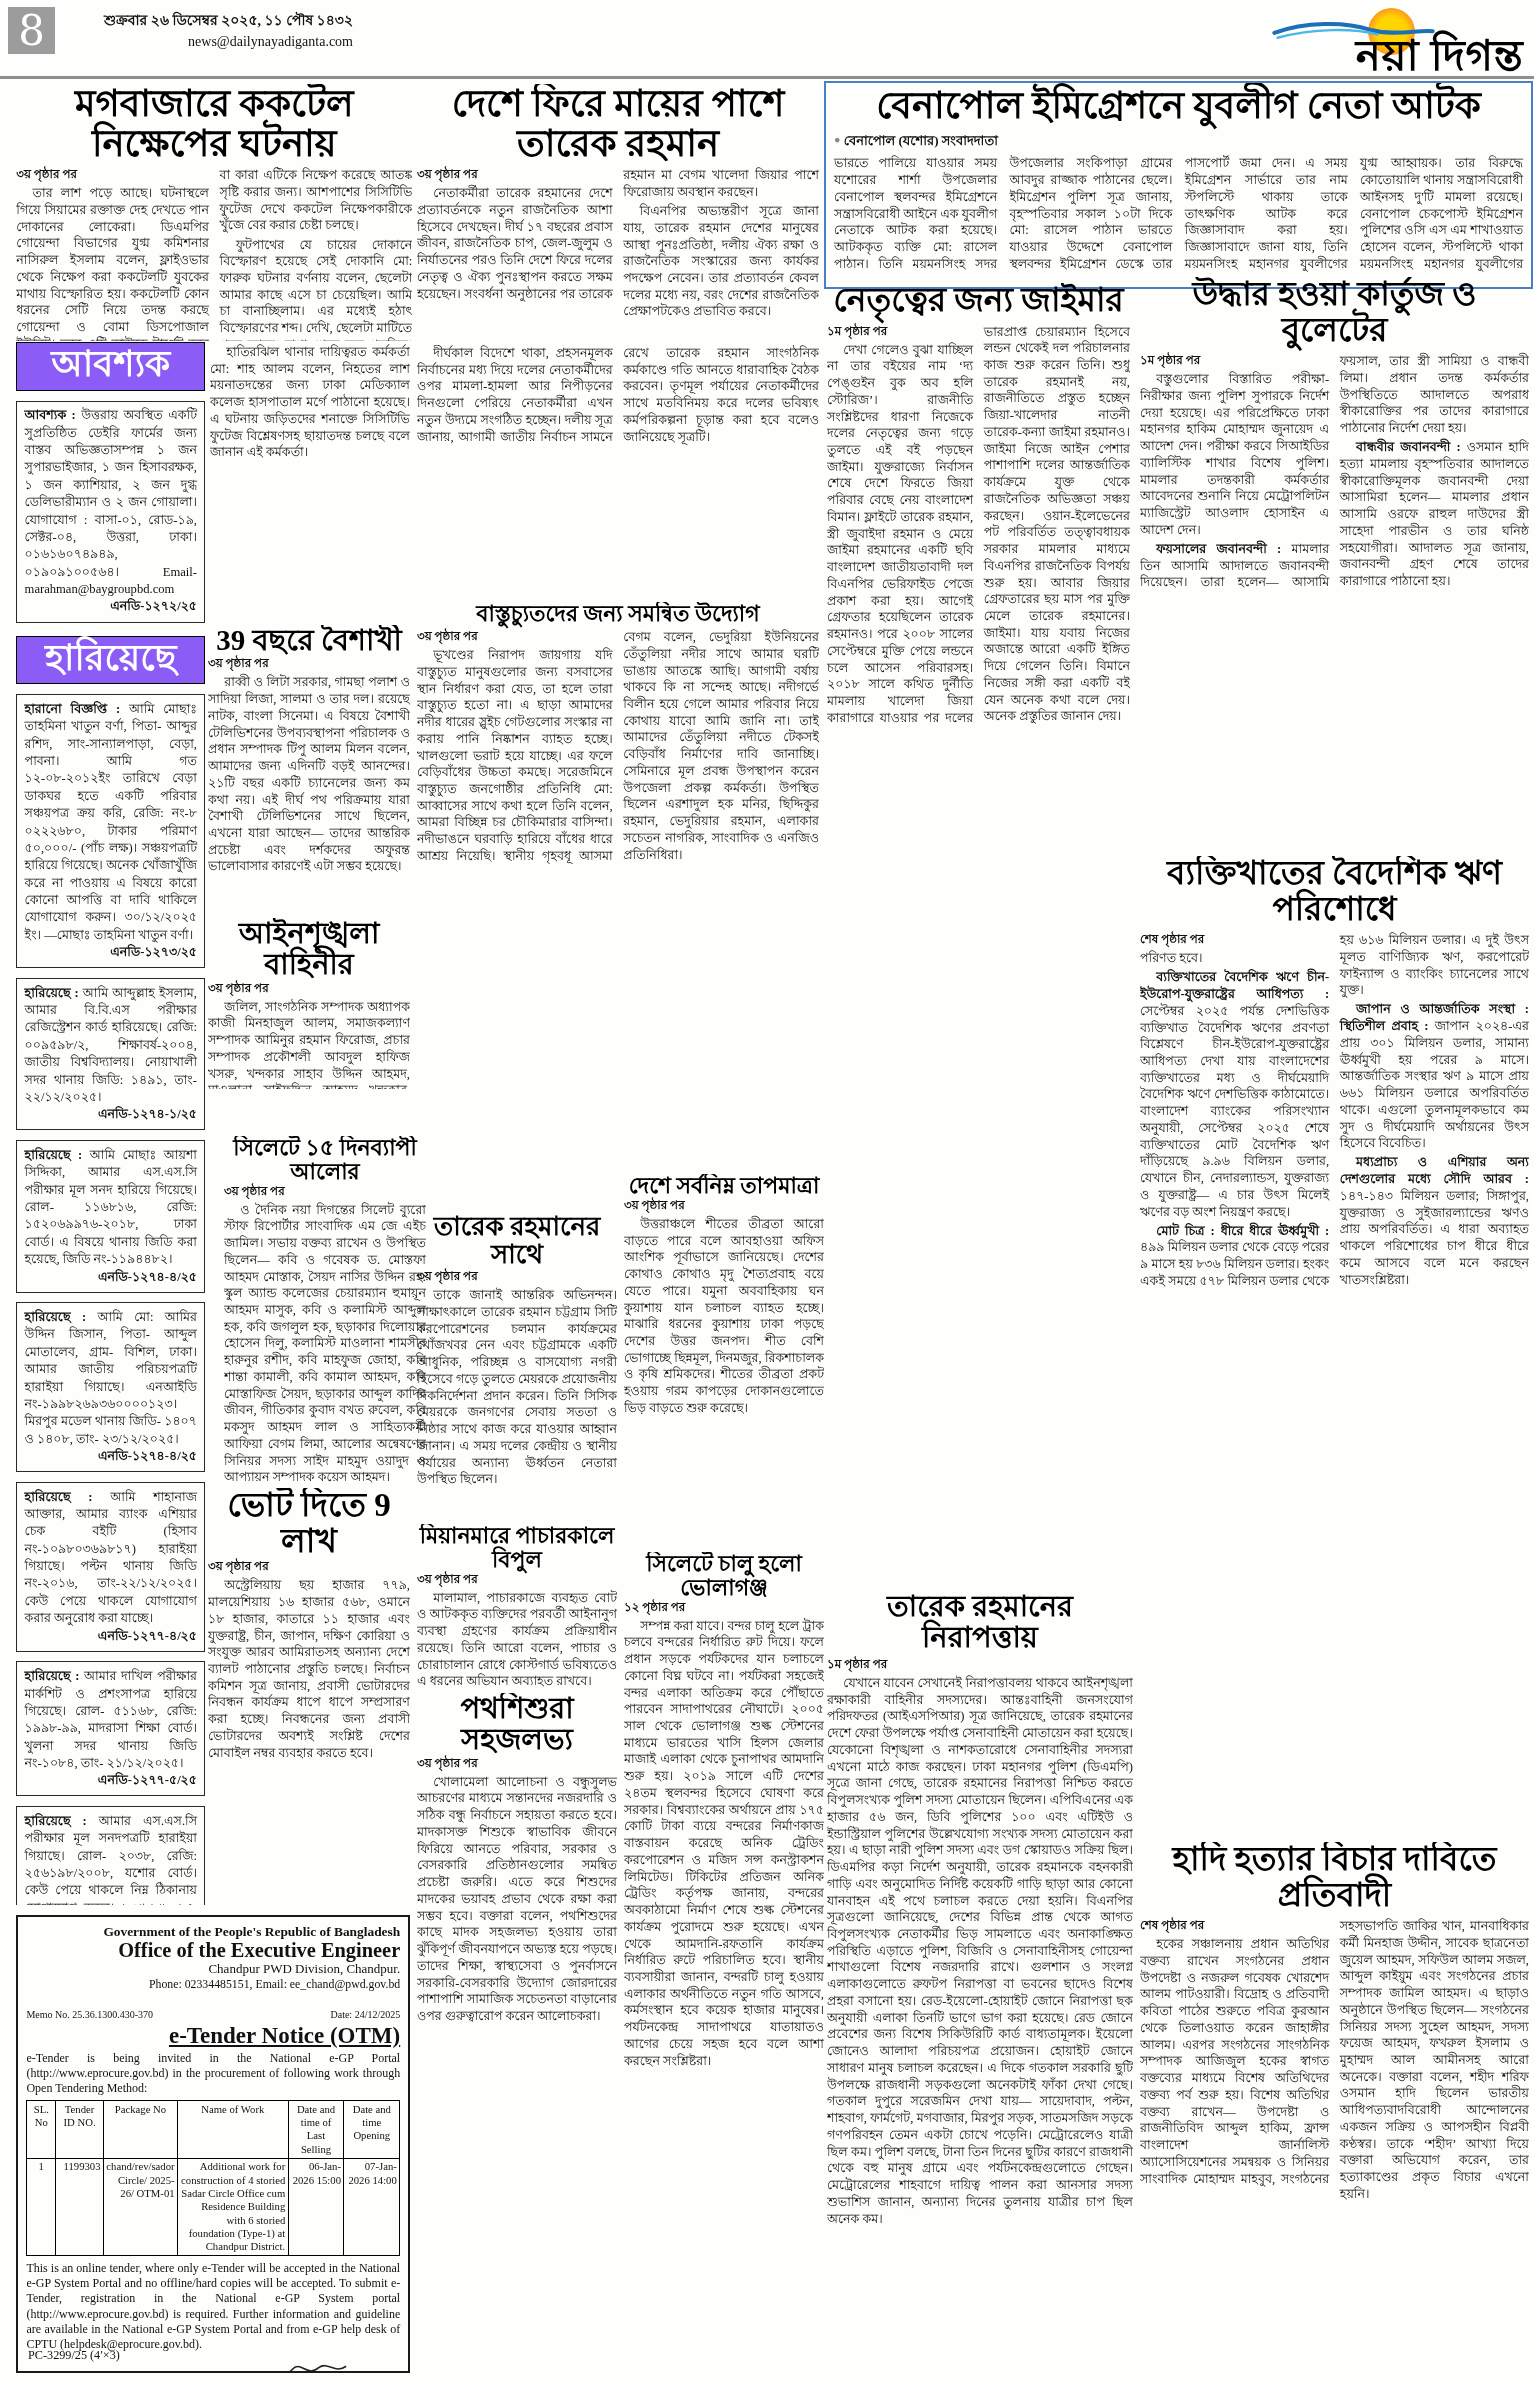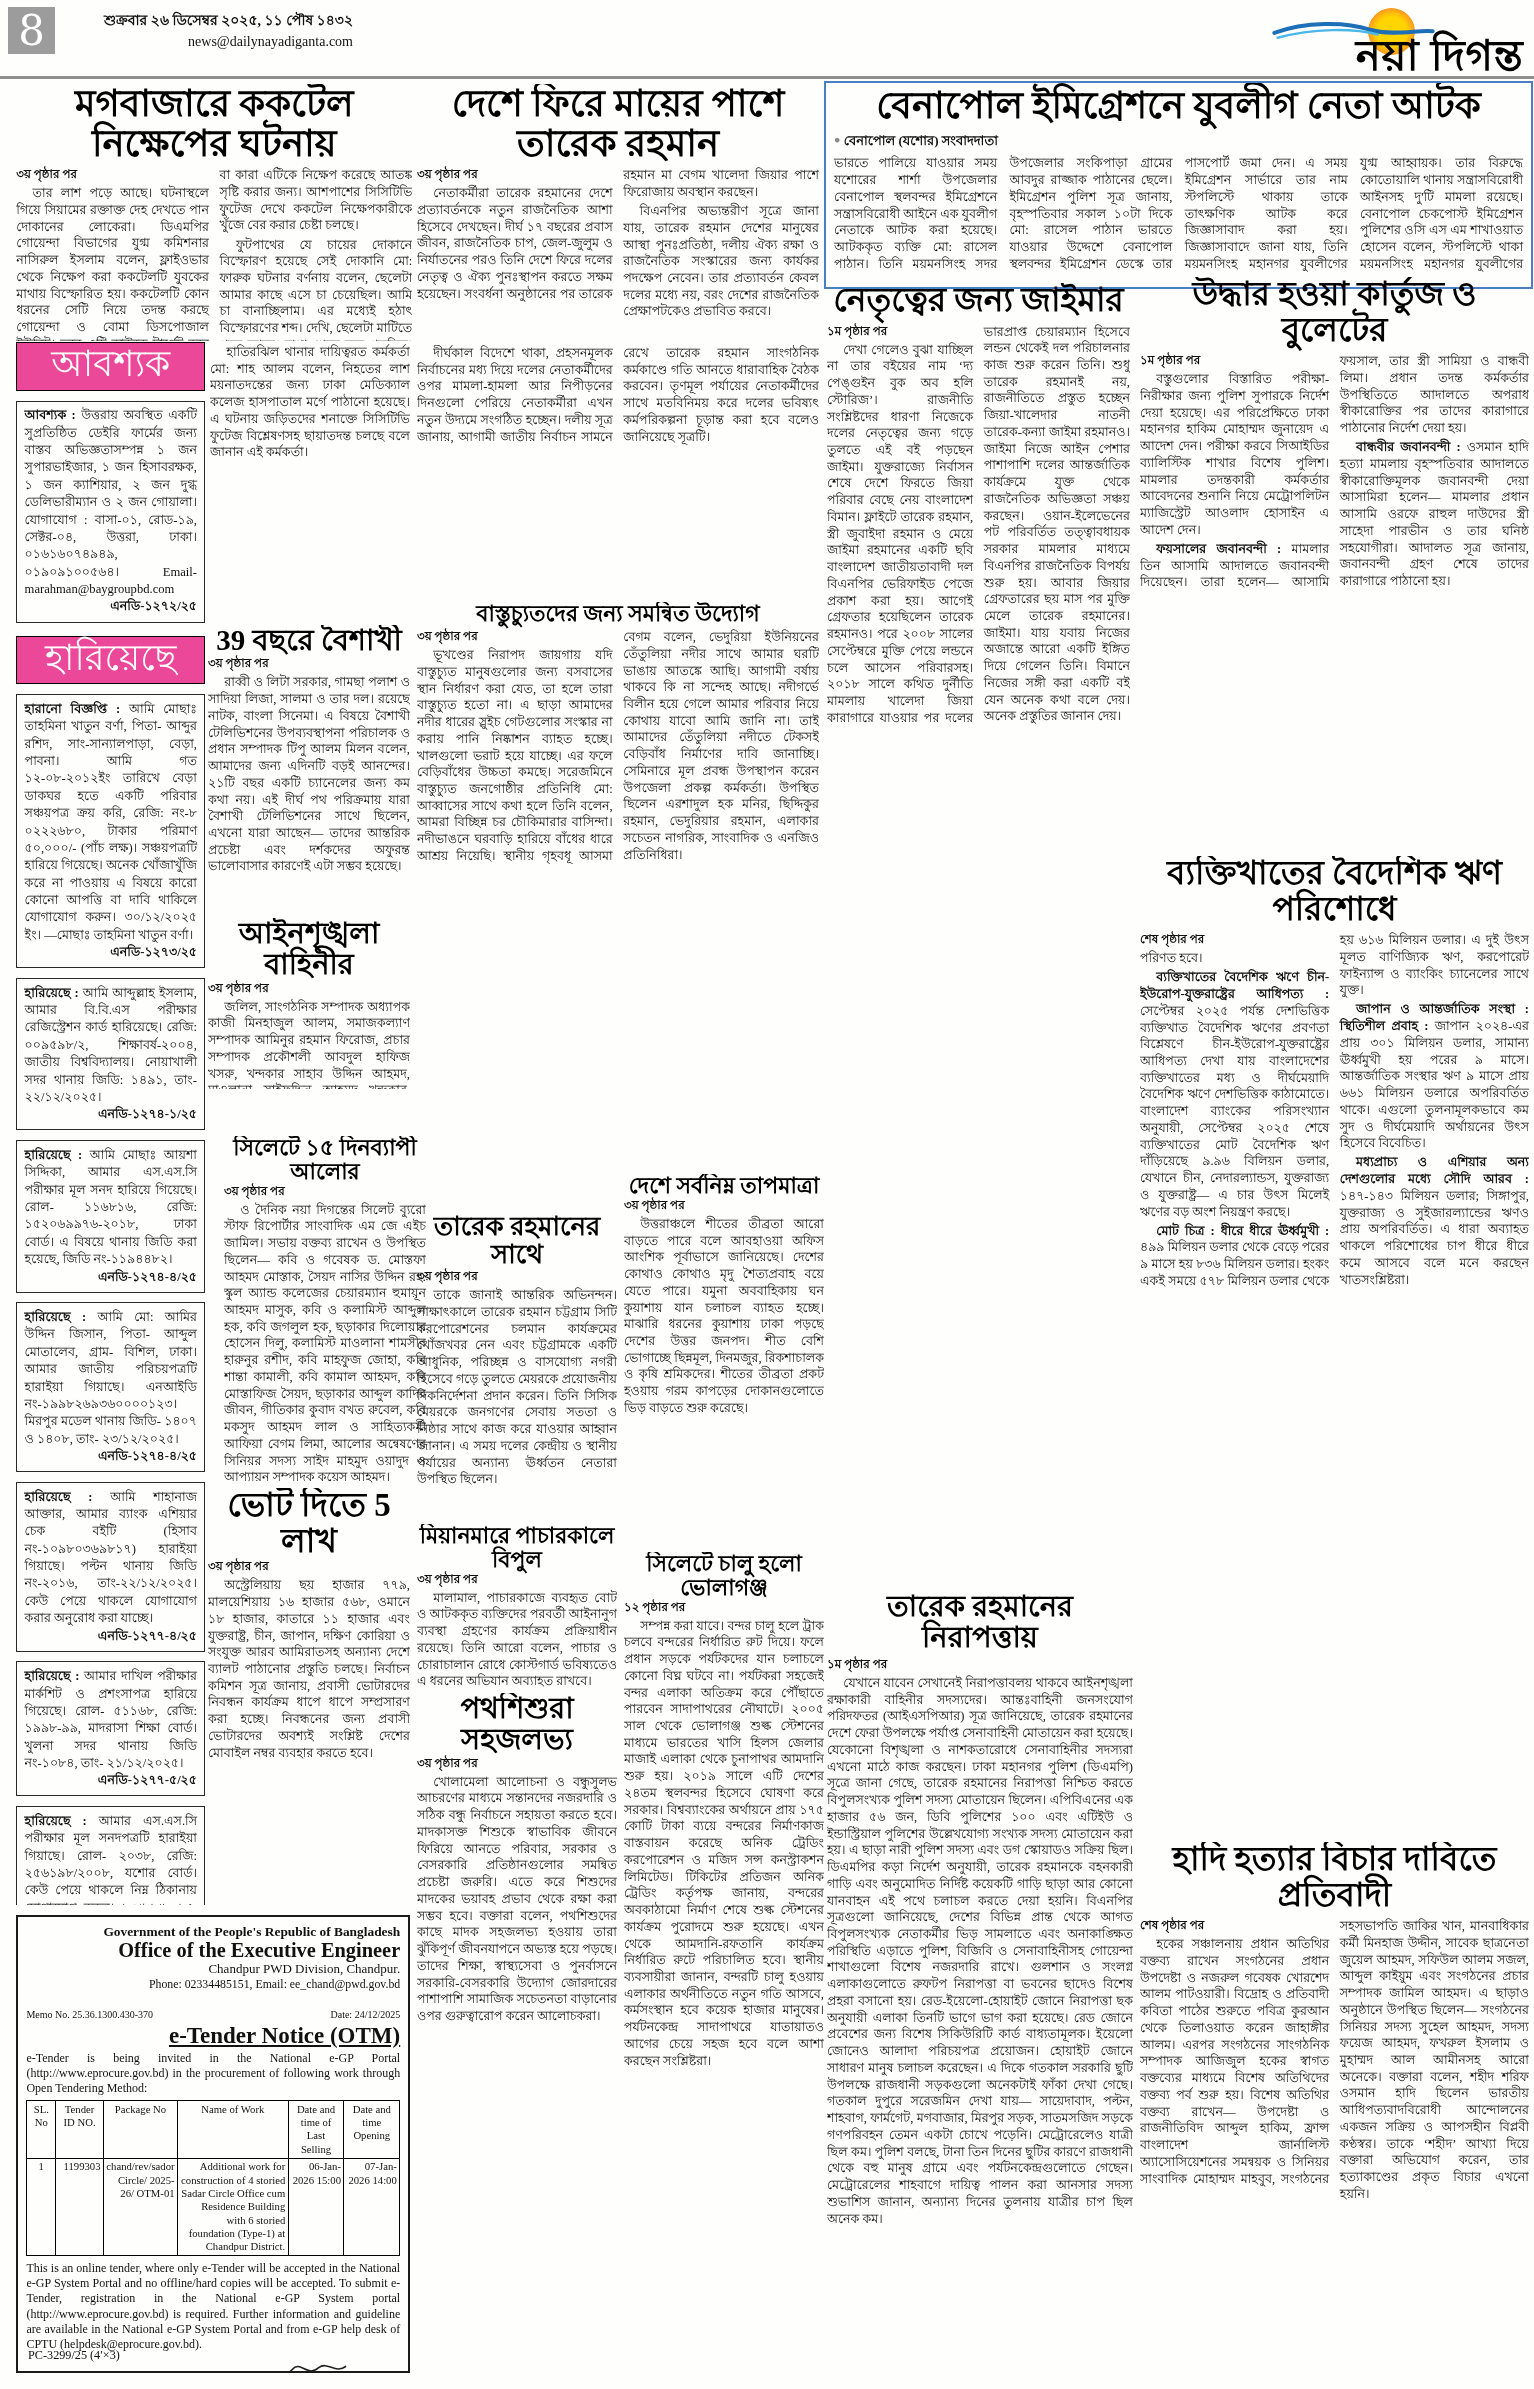--- a/index.html
+++ b/index.html
@@ -26,21 +26,21 @@
   .cont{font-weight:bold;font-size:11.8px;margin:3.3px 0 1.6px;}
   .byline{font-weight:bold;font-size:13px;margin:4.9px 0 3.3px;}
   .byline .dot{color:#8a8a8a;font-size:10.6px;vertical-align:1.6px;}
   .body{font-size:12.6px;line-height:1.33;text-align:justify;}
   .body p{margin:0 0 2.4px;text-indent:16.3px;}
   .body p.noind{text-indent:0;}
   .cols2{column-count:2;column-gap:10.6px;}
   .cols4{column-count:4;column-gap:12.2px;}
   .bluebox{border:2.4px solid #4a7fc1;padding:3.3px 8.1px 6.5px;}
   
-  .blackhead{background:#ec4899;color:#fff;text-align:center;font-weight:normal;
+  .blackhead{background:#8b5cf6;color:#fff;text-align:center;font-weight:bold;
              font-size:36px;line-height:1.1;padding:2.4px 0 4.9px;border:1.6px solid #000;}
   .clbox{border:1.6px solid #2a2a2a;padding:5.7px 7.3px;margin-top:9.8px;font-size:12.6px;
          line-height:1.38;text-align:justify;}
   .clbox b{font-weight:bold;}
   .clbox .nd{display:block;text-align:right;font-weight:bold;}
   
   .tender{position:absolute;left:16.3px;top:1915px;width:394px;height:458px;border:2.4px solid #1a1a1a;
           padding:6.5px 8.1px;font-family:"Liberation Serif",serif;box-sizing:border-box;overflow:hidden;}
   .tc{text-align:right;}
   .t-gov{font-weight:bold;font-size:13.4px;}
@@ -145,21 +145,21 @@
       </div>
   </div>
   <div class="art" style="left:208px;top:1136px;width:202px;height:391px;margin-left:16px;">
     <div class="hl h28">সিলেটে ১৫ দিনব্যাপী আলোর</div>
     <div class="body">
         <p class="noind cont">৩য় পৃষ্ঠার পর</p>
       <p>ও দৈনিক নয়া দিগন্তের সিলেট ব্যুরো স্টাফ রিপোর্টার সাংবাদিক এম জে এইচ জামিল। সভায় বক্তব্য রাখেন ও উপস্থিত ছিলেন— কবি ও গবেষক ড. মোস্তফা আহমদ মোস্তাক, সৈয়দ নাসির উদ্দিন রহ: স্কুল অ্যান্ড কলেজের চেয়ারম্যান হুমায়ূন আহমদ মাসুক, কবি ও কলামিস্ট আব্দুল হক, কবি জগলুল হক, ছড়াকার দিলোয়ার হোসেন দিলু, কলামিস্ট মাওলানা শামসীর হারুনুর রশীদ, কবি মাহফুজ জোহা, কবি শান্তা কামালী, কবি কামাল আহমদ, কবি মোস্তাফিজ সৈয়দ, ছড়াকার আব্দুল কাদির জীবন, গীতিকার কুবাদ বখত রুবেল, কবি মকসুদ আহমদ লাল ও সাহিত্যকর্মী আফিয়া বেগম লিমা, আলোর অন্বেষণের সিনিয়র সদস্য সাইদ মাহমুদ ওয়াদুদ ও আপ্যায়ন সম্পাদক কয়েস আহমদ।</p>
       </div>
   </div>
   <div class="art" style="left:208px;top:1488px;width:202px;height:417px;">
-    <div class="hl h40">ভোট দিতে 5 লাখ</div>
+    <div class="hl h40">ভোট দিতে 9 লাখ</div>
     <div class="body">
         <p class="noind cont">৩য় পৃষ্ঠার পর</p>
       <p>অস্ট্রেলিয়ায় ছয় হাজার ৭৭৯, মালয়েশিয়ায় ১৬ হাজার ৫৬৮, ওমানে ১৮ হাজার, কাতারে ১১ হাজার এবং যুক্তরাষ্ট্র, চীন, জাপান, দক্ষিণ কোরিয়া ও সংযুক্ত আরব আমিরাতসহ অন্যান্য দেশে ব্যালট পাঠানোর প্রস্তুতি চলছে। নির্বাচন কমিশন সূত্র জানায়, প্রবাসী ভোটারদের নিবন্ধন কার্যক্রম ধাপে ধাপে সম্প্রসারণ করা হচ্ছে। নিবন্ধনের জন্য প্রবাসী ভোটারদের অবশ্যই সংশ্লিষ্ট দেশের মোবাইল নম্বর ব্যবহার করতে হবে।</p>
       </div>
   </div>
 
   <div class="art" style="left:417px;top:602px;width:402px;height:570px;">
     <div class="hl h28">বাস্তুচ্যুতদের জন্য সমন্বিত উদ্যোগ</div>
     <div class="body cols2" style="height:533px;margin-top:3.3px;">
       <p class="noind cont">৩য় পৃষ্ঠার পর</p>

